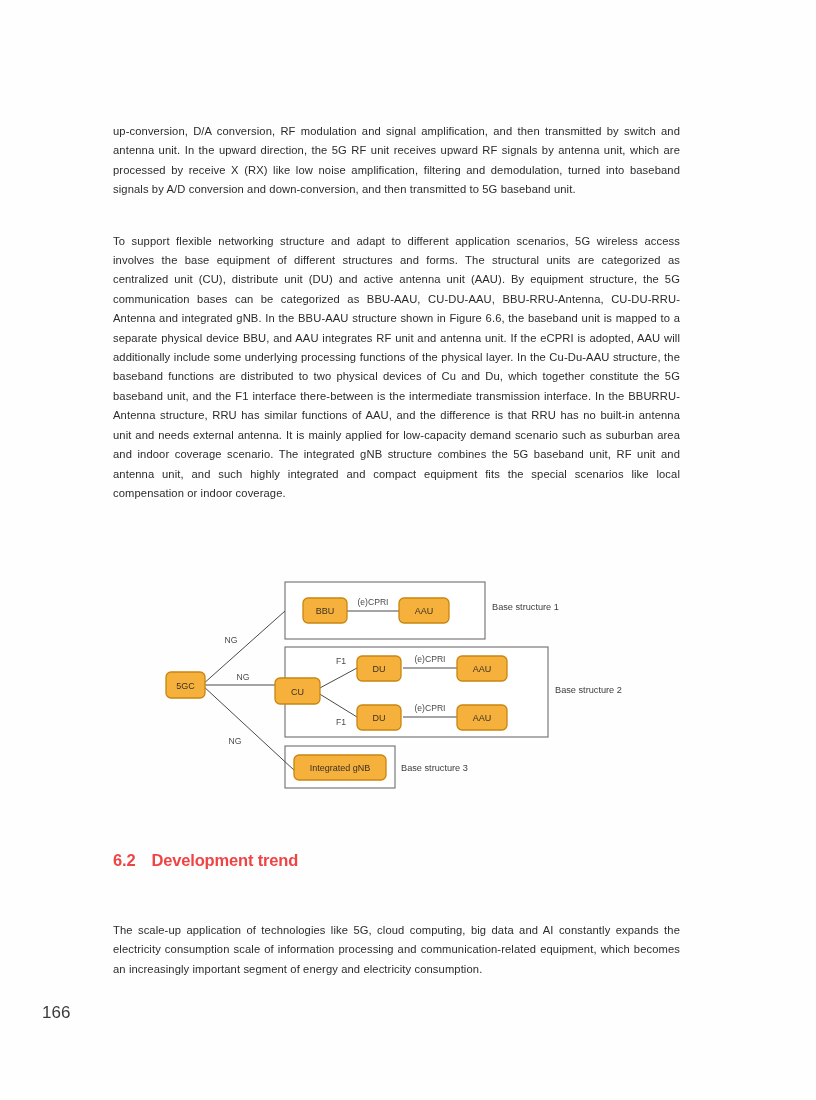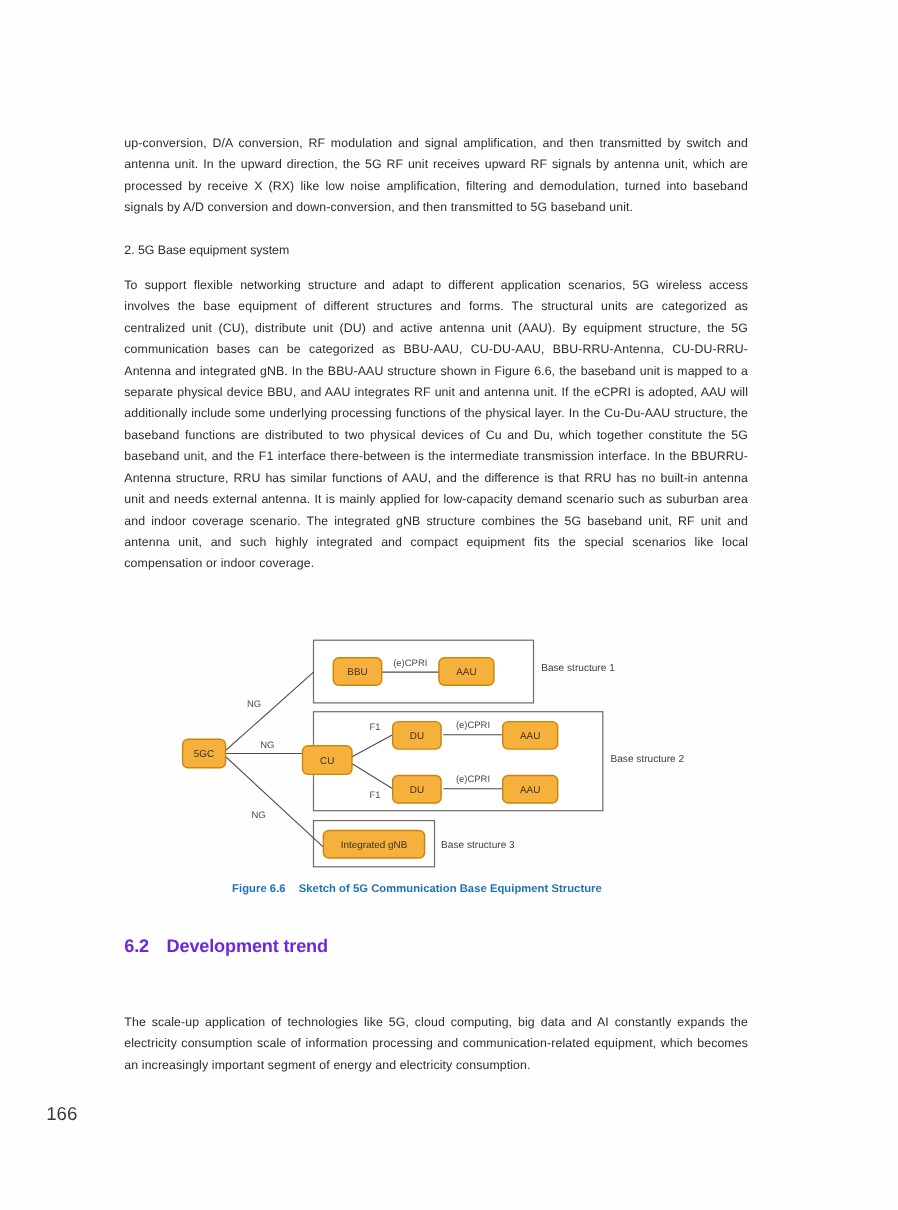--- a/index.html
+++ b/index.html
@@ -73,21 +73,21 @@
   }
   .fig-caption .cap-num { margin-right: 12px; }
 
   
   .section-heading {
     position: absolute;
     left: 113px;
     top: 851px;
     font-size: 16.5px;
     font-weight: bold;
-    color: #6d28d9;
+    color: #ef4444;
     letter-spacing: -0.01em;
     white-space: nowrap;
   }
   .section-heading .sec-num { margin-right: 16px; }
 
   .closing {
     position: absolute;
     left: 113px;
     top: 890px;
     width: 567px;
@@ -108,21 +108,20 @@
   .struct-label { font-family: "Liberation Sans", sans-serif; font-size: 9.2px; fill: #3d3d3d; }
 </style>
 </head>
 <body>
 
 <div class="page">
 
   <div class="content">
     <p class="body-text">up-conversion, D/A conversion, RF modulation and signal amplification, and then transmitted by switch and antenna unit. In the upward direction, the 5G RF unit receives upward RF signals by antenna unit, which are processed by receive X (RX) like low noise amplification, filtering and demodulation, turned into baseband signals by A/D conversion and down-conversion, and then transmitted to 5G baseband unit.</p>
     <div class="spacer-sm"></div>
-    <h3 class="sub-heading">2.  5G Base equipment system</h3>
     <div class="spacer-xs"></div>
     <p class="body-text">To support flexible networking structure and adapt to different application scenarios, 5G wireless access involves the base equipment of different structures and forms. The structural units are categorized as centralized unit (CU), distribute unit (DU) and active antenna unit (AAU). By equipment structure, the 5G communication bases can be categorized as BBU-AAU, CU-DU-AAU, BBU-RRU-Antenna, CU-DU-RRU-Antenna and integrated gNB. In the BBU-AAU structure shown in Figure 6.6, the baseband unit is mapped to a separate physical device BBU, and AAU integrates RF unit and antenna unit. If the eCPRI is adopted, AAU will additionally include some underlying processing functions of the physical layer. In the Cu-Du-AAU structure, the baseband functions are distributed to two physical devices of Cu and Du, which together constitute the 5G baseband unit, and the F1 interface there-between is the intermediate transmission interface. In the BBURRU-Antenna structure, RRU has similar functions of AAU, and the difference is that RRU has no built-in antenna unit and needs external antenna. It is mainly applied for low-capacity demand scenario such as suburban area and indoor coverage scenario. The integrated gNB structure combines the 5G baseband unit, RF unit and antenna unit, and such highly integrated and compact equipment fits the special scenarios like local compensation or indoor coverage.</p>
   </div>
 
   <div class="figure-wrap">
     <svg class="figure-svg" width="580" height="225" viewBox="0 0 580 225">
 
       <rect x="172" y="7" width="200" height="57" fill="#ffffff" stroke="#6e6e6e" stroke-width="1.1"></rect>
       <rect x="172" y="72" width="263" height="90" fill="#ffffff" stroke="#6e6e6e" stroke-width="1.1"></rect>
       <rect x="172" y="171" width="110" height="42" fill="#ffffff" stroke="#6e6e6e" stroke-width="1.1"></rect>
@@ -171,23 +170,20 @@
       <text class="edge-label" x="317" y="87" text-anchor="middle">(e)CPRI</text>
       <text class="edge-label" x="317" y="136" text-anchor="middle">(e)CPRI</text>
       <text class="struct-label" x="442" y="118">Base structure 2</text>
 
       <rect x="181" y="180" width="92" height="25" rx="5" ry="5" fill="#f6b03c" stroke="#c8860f" stroke-width="1.3"></rect>
       <text class="node-label" x="227" y="196" text-anchor="middle">Integrated gNB</text>
       <text class="struct-label" x="288" y="196">Base structure 3</text>
     </svg>
   </div>
 
-  <div class="fig-caption">
-    <span class="cap-num">Figure 6.6</span><span>Sketch of 5G Communication Base Equipment Structure</span>
-  </div>
 
   <div class="section-heading">
     <span class="sec-num">6.2</span><span>Development trend</span>
   </div>
 
   <div class="closing">
     <p class="body-text">The scale-up application of technologies like 5G, cloud computing, big data and AI constantly expands the electricity consumption scale of information processing and communication-related equipment, which becomes an increasingly important segment of energy and electricity consumption.</p>
   </div>
 
   <div class="page-number">166</div>

